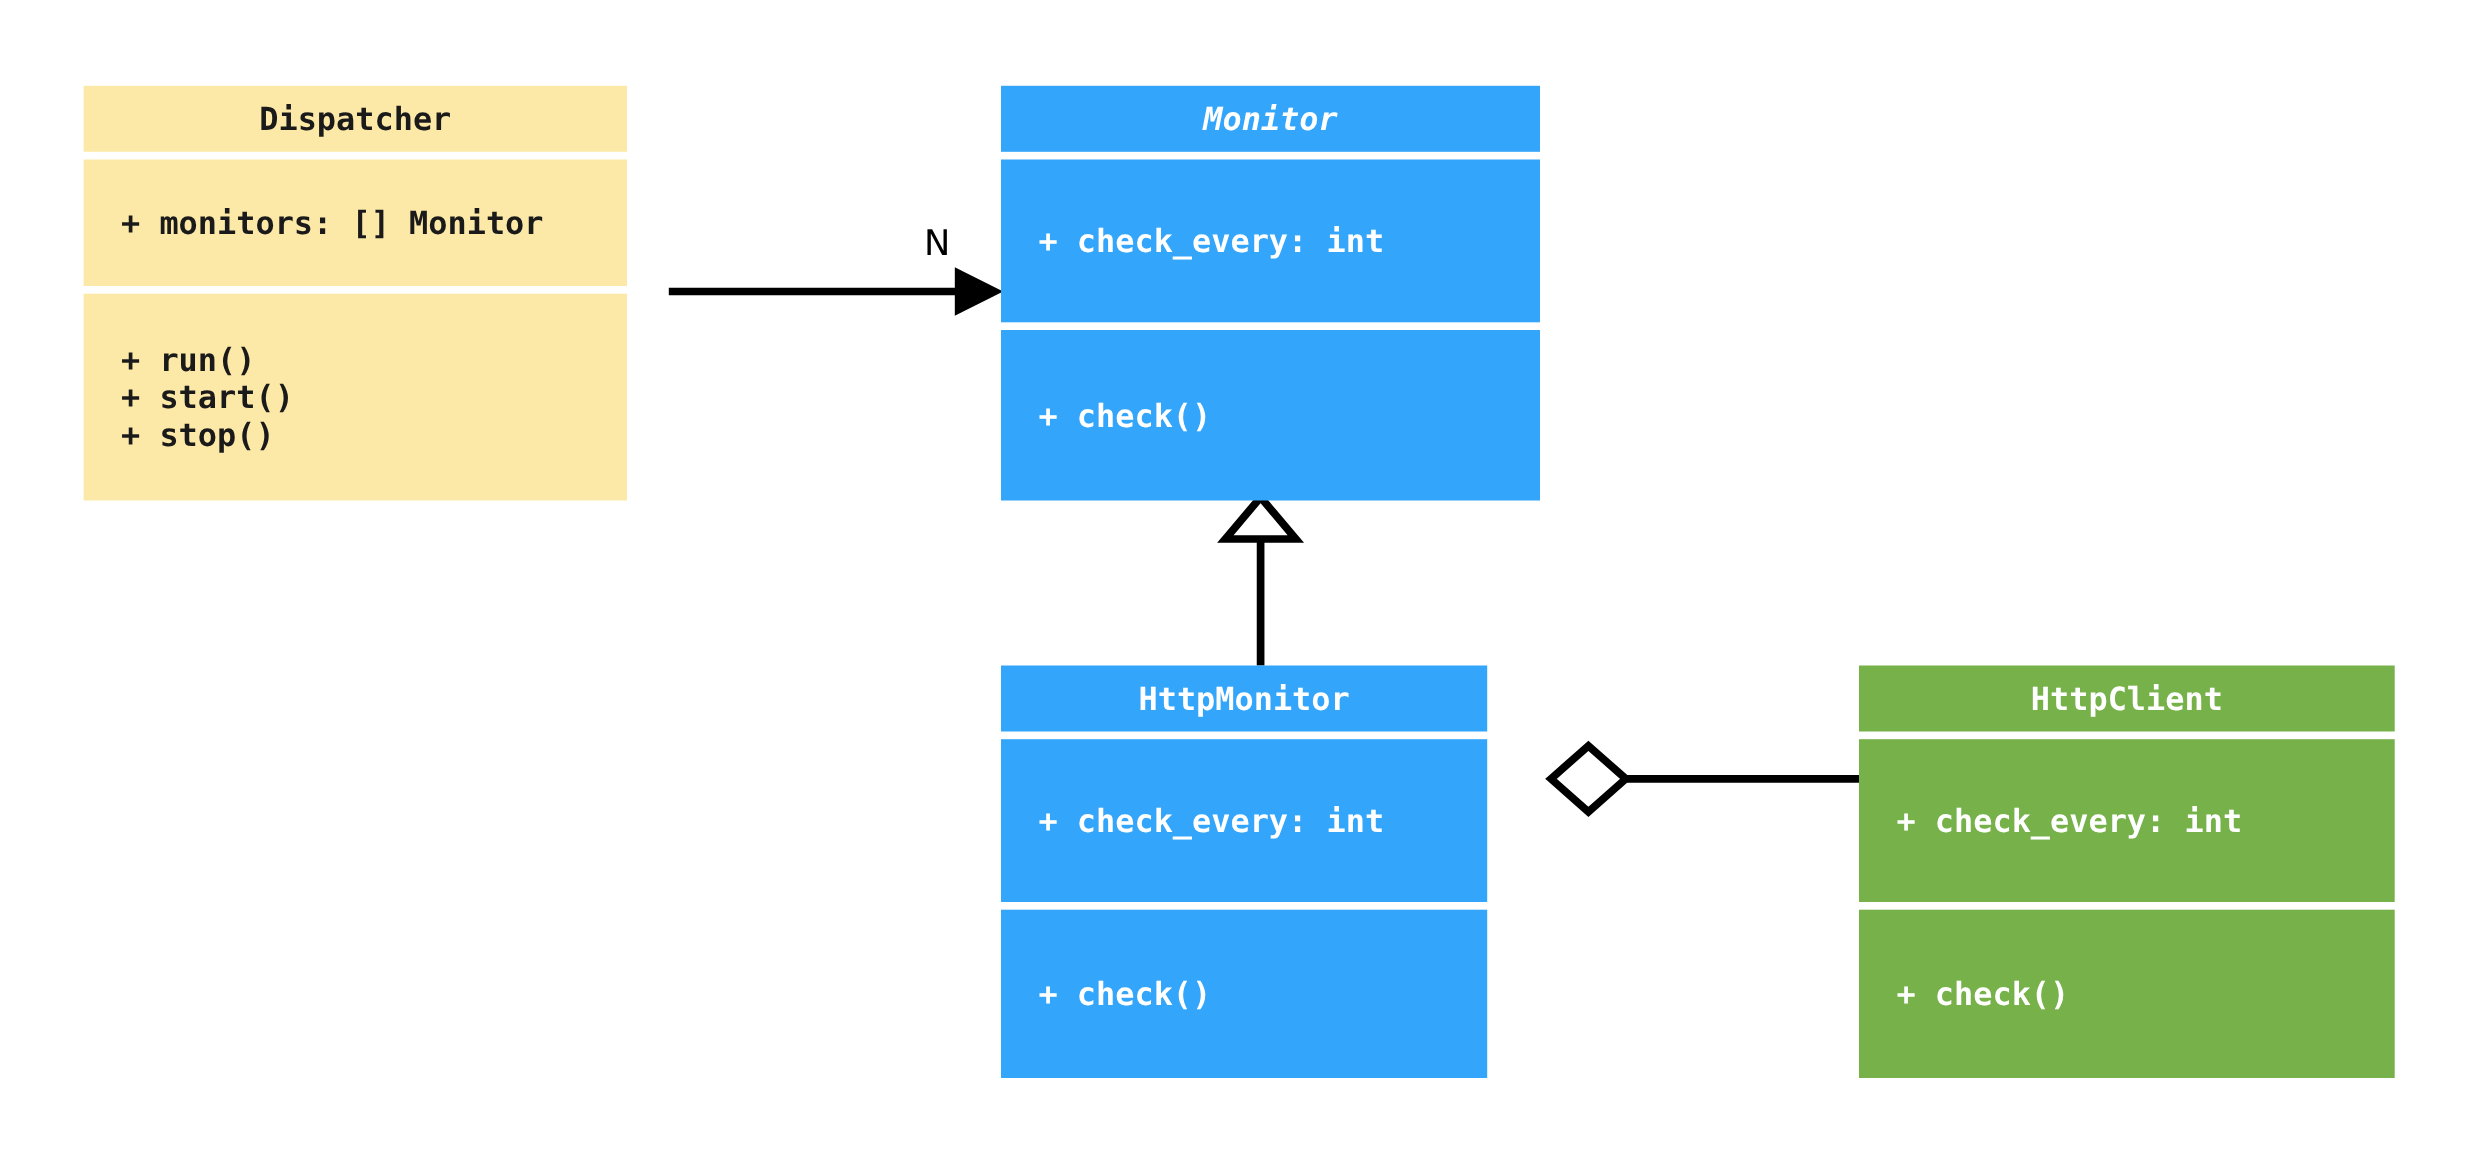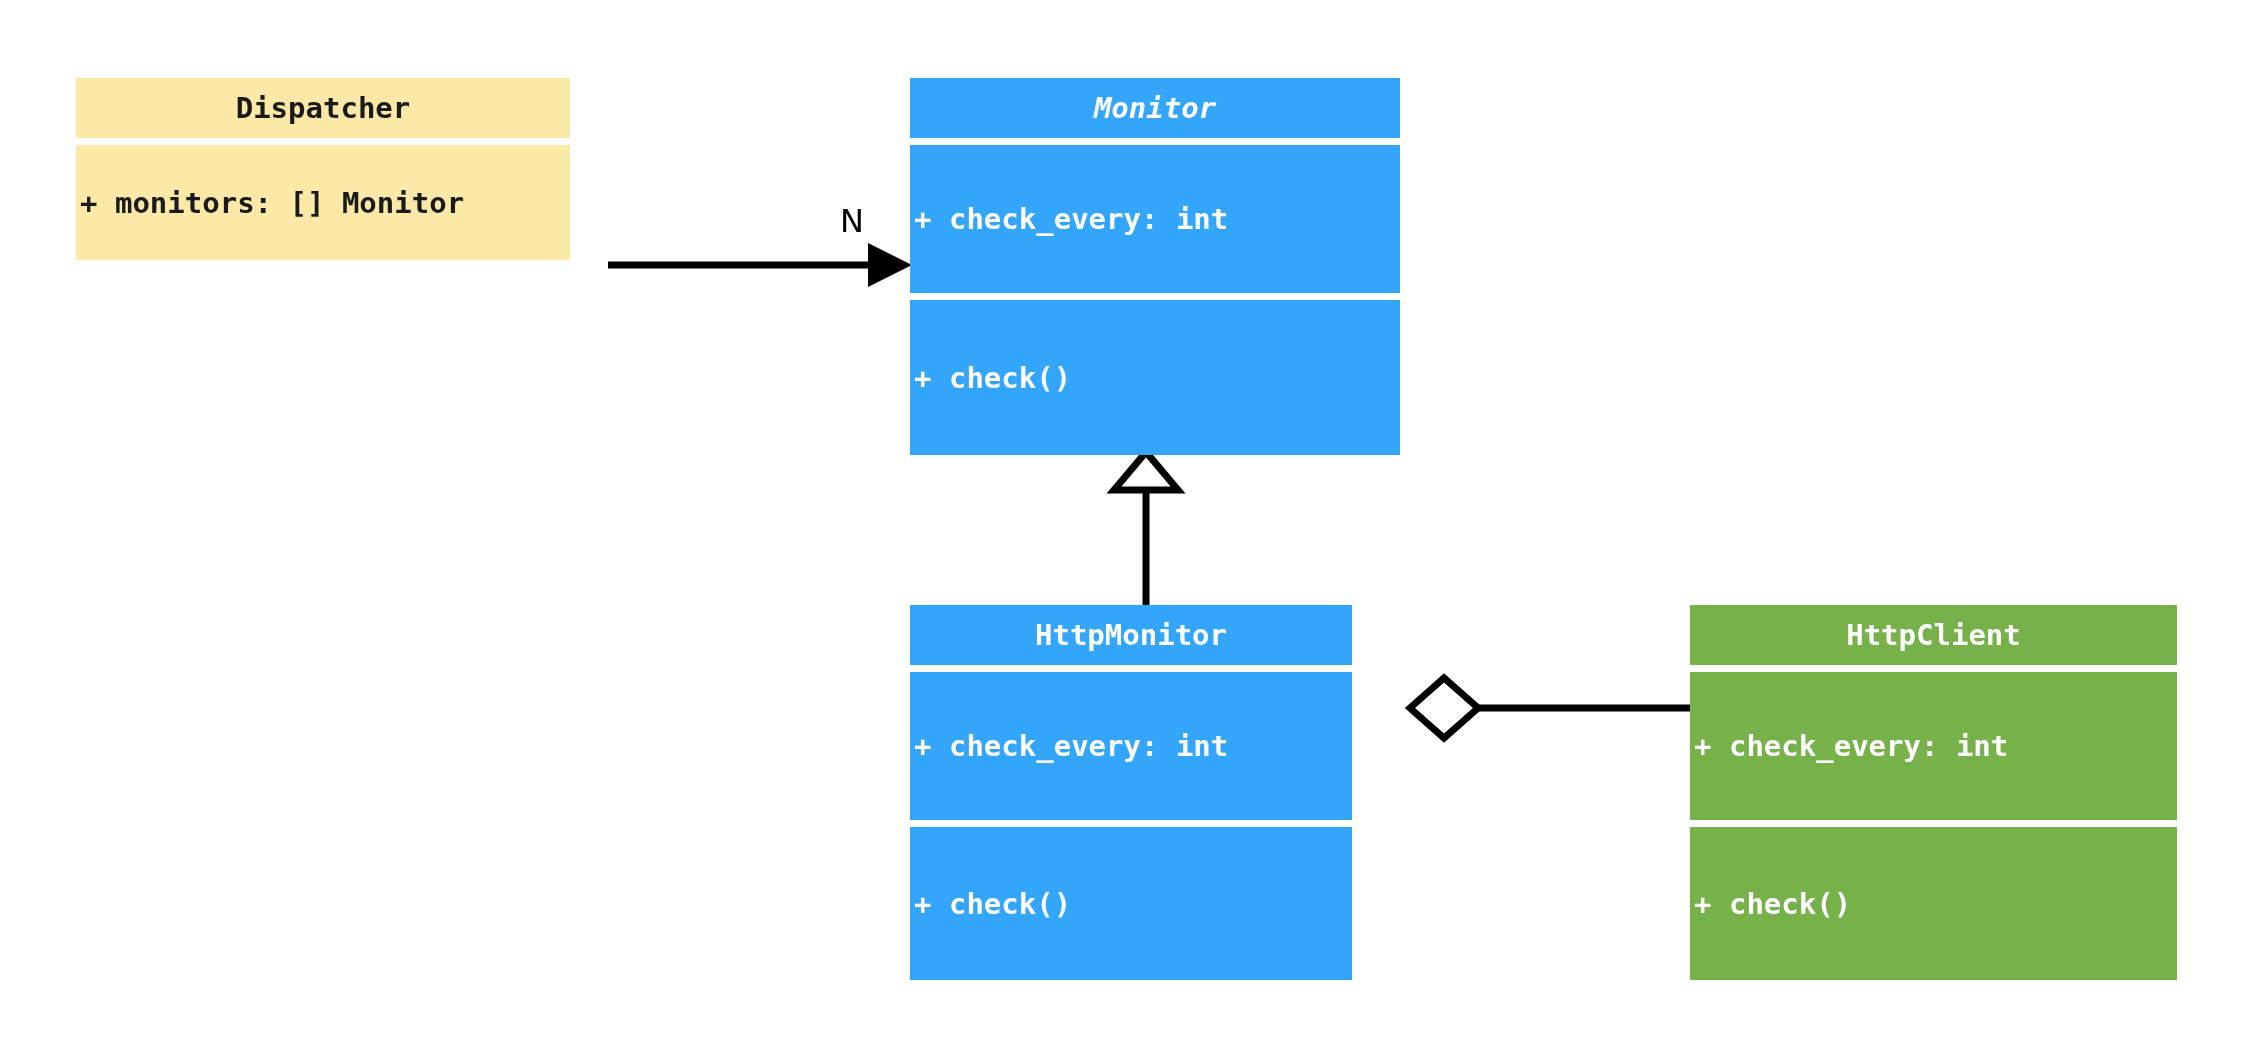--- a/index.html
+++ b/index.html
@@ -42,21 +42,21 @@
     justify-content: center;
   }
   .cmp-title .uml-text {
     text-align: center;
     width: 100%;
   }
 
   
   .cmp-members {
     justify-content: center;
-    padding: 0 4px;
+    padding: 0 34px;
   }
   .cmp-members .uml-text {
     text-align: left;
   }
 
   .uml-text {
     font-family: "DejaVu Sans Mono", "Liberation Mono", monospace;
     font-size: 29px;
     line-height: 34px;
     white-space: pre;
@@ -117,20 +117,25 @@
 
   <div class="edge-label" style="left:840px; top:205px;">N</div>
 
   <div class="uml-class theme-yellow" style="left:76px; top:78px; width:494px; height:377px;">
     <div class="uml-compartment cmp-title" style="height:60px;">
       <div class="uml-text">Dispatcher</div>
     </div>
     <div class="uml-compartment cmp-members" style="height:115px;">
       <div class="uml-text">+ monitors: [] Monitor</div>
     </div>
+    <div class="uml-compartment cmp-members" style="height:188px;">
+      <div class="uml-text">+ run()
++ start()
++ stop()</div>
+    </div>
   </div>
 
   <div class="uml-class theme-blue" style="left:910px; top:78px; width:490px; height:377px;">
     <div class="uml-compartment cmp-title" style="height:60px;">
       <div class="uml-text italic">Monitor</div>
     </div>
     <div class="uml-compartment cmp-members" style="height:148px;">
       <div class="uml-text">+ check_every: int</div>
     </div>
     <div class="uml-compartment cmp-members" style="height:155px;">

